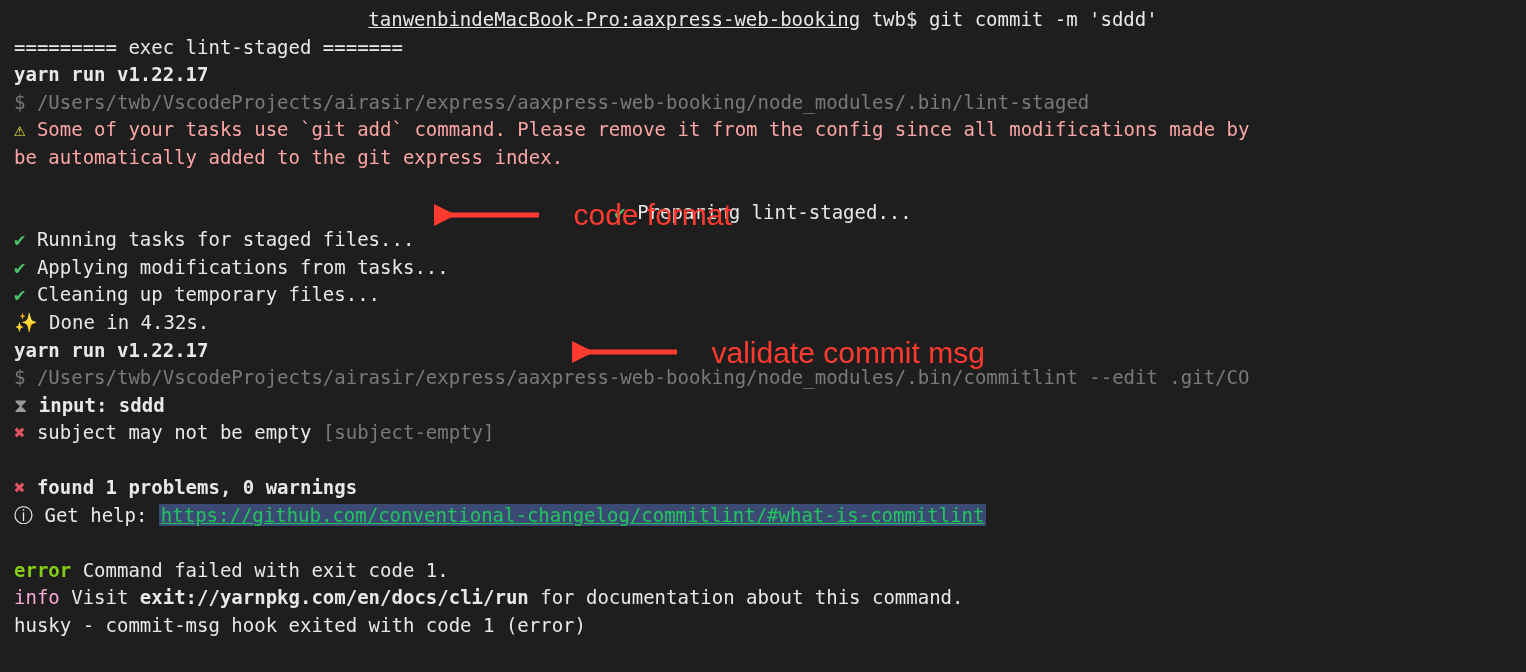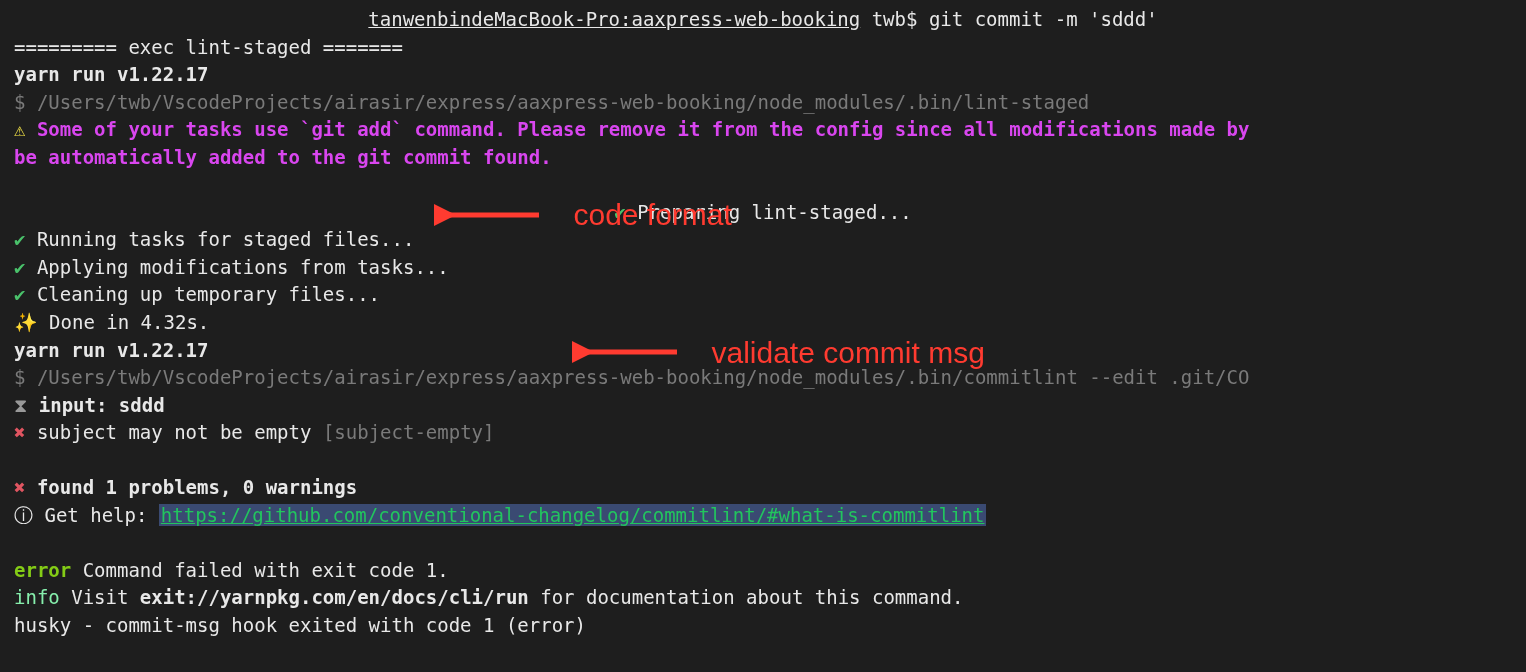--- a/index.html
+++ b/index.html
@@ -14,24 +14,24 @@
     height: 672px;
     overflow: hidden;
     white-space: nowrap;
   }
   .line { display: block; }
   .underline { text-decoration: underline; }
   .white { color: #e8e8e8; }
   .bold { font-weight: bold; }
   .grey { color: #7a7a7a; }
   .yellow { color: #f5e547; }
-  .yellow-bold { color: #d946ef; font-weight: bold; }
+  .yellow-bold { color: #fca5a5; font-weight: normal; }
   .green { color: #4ac26b; }
   .red { color: #e05561; }
-  .blue { color: #86efac; }
+  .blue { color: #f9a8d4; }
   .info-icon { color: #e8e8e8; }
   .pink { color: #84cc16; font-weight: bold; }
   .link-sel {
     color: #22c55e;
     background: #3a4a72;
     text-decoration: underline;
     padding: 0 2px;
   }
   .subtle { color: #999; }
   .annotation-wrap {
@@ -63,21 +63,21 @@
 
 <div class="line white bold">yarn run v1.22.17</div>
 
 <div class="line grey">
   <span>$ </span><span>/Users/twb/VscodeProjects/airasir/express/aaxpress-web-booking/node_modules/.bin/lint-staged</span>
 </div>
 
 <div class="line">
   <span class="yellow">⚠</span><span class="yellow-bold"> Some of your tasks use `git add` command. Please remove it from the config since all modifications made by</span>
 </div>
-<div class="line yellow-bold">be automatically added to the git commit found.</div>
+<div class="line yellow-bold">be automatically added to the git express index.</div>
 
 <div class="line">&nbsp;</div>
 
 <div class="line rel">
   <span class="green">✔</span><span class="white"> Preparing lint-staged...</span>
   <span class="annotation-wrap" style="left:420px;top:-6px;">
     <svg class="arrow" width="110" height="40">
       <defs>
           <marker id="ah1" markerWidth="8" markerHeight="8" refX="2" refY="4" orient="auto">
             <path d="M8,0 L0,4 L8,8 Z" fill="#ff3b30"></path>

